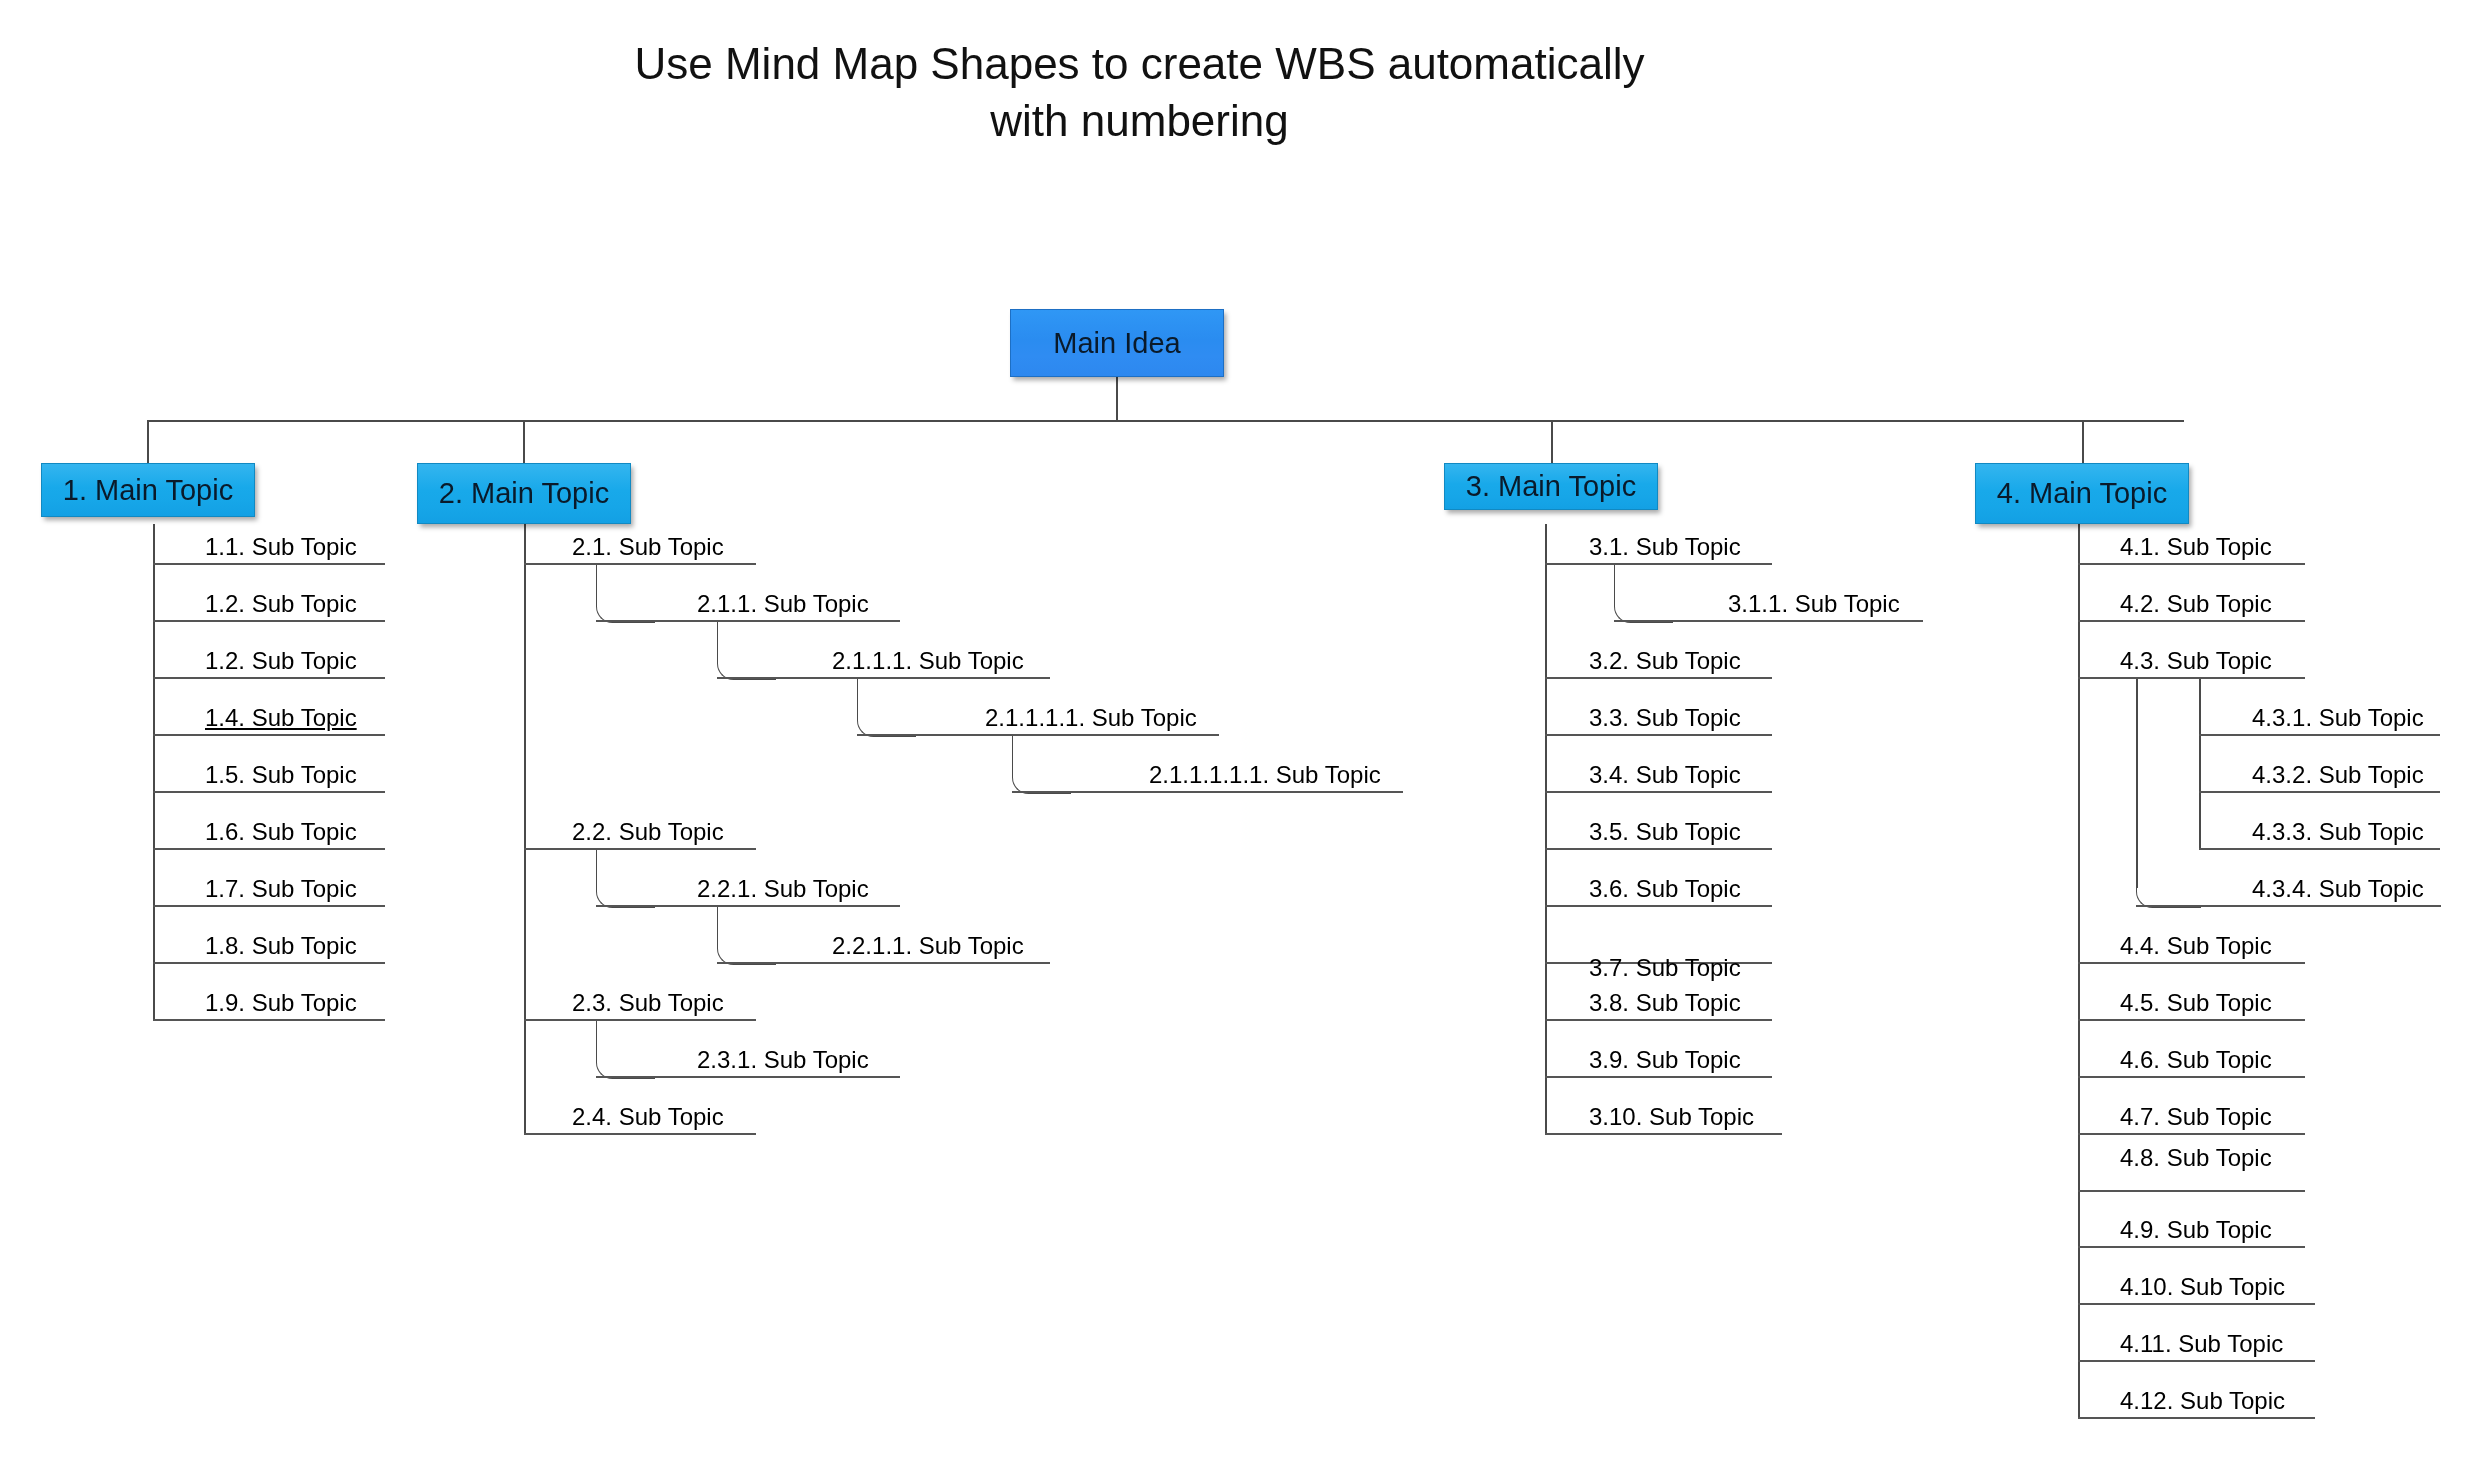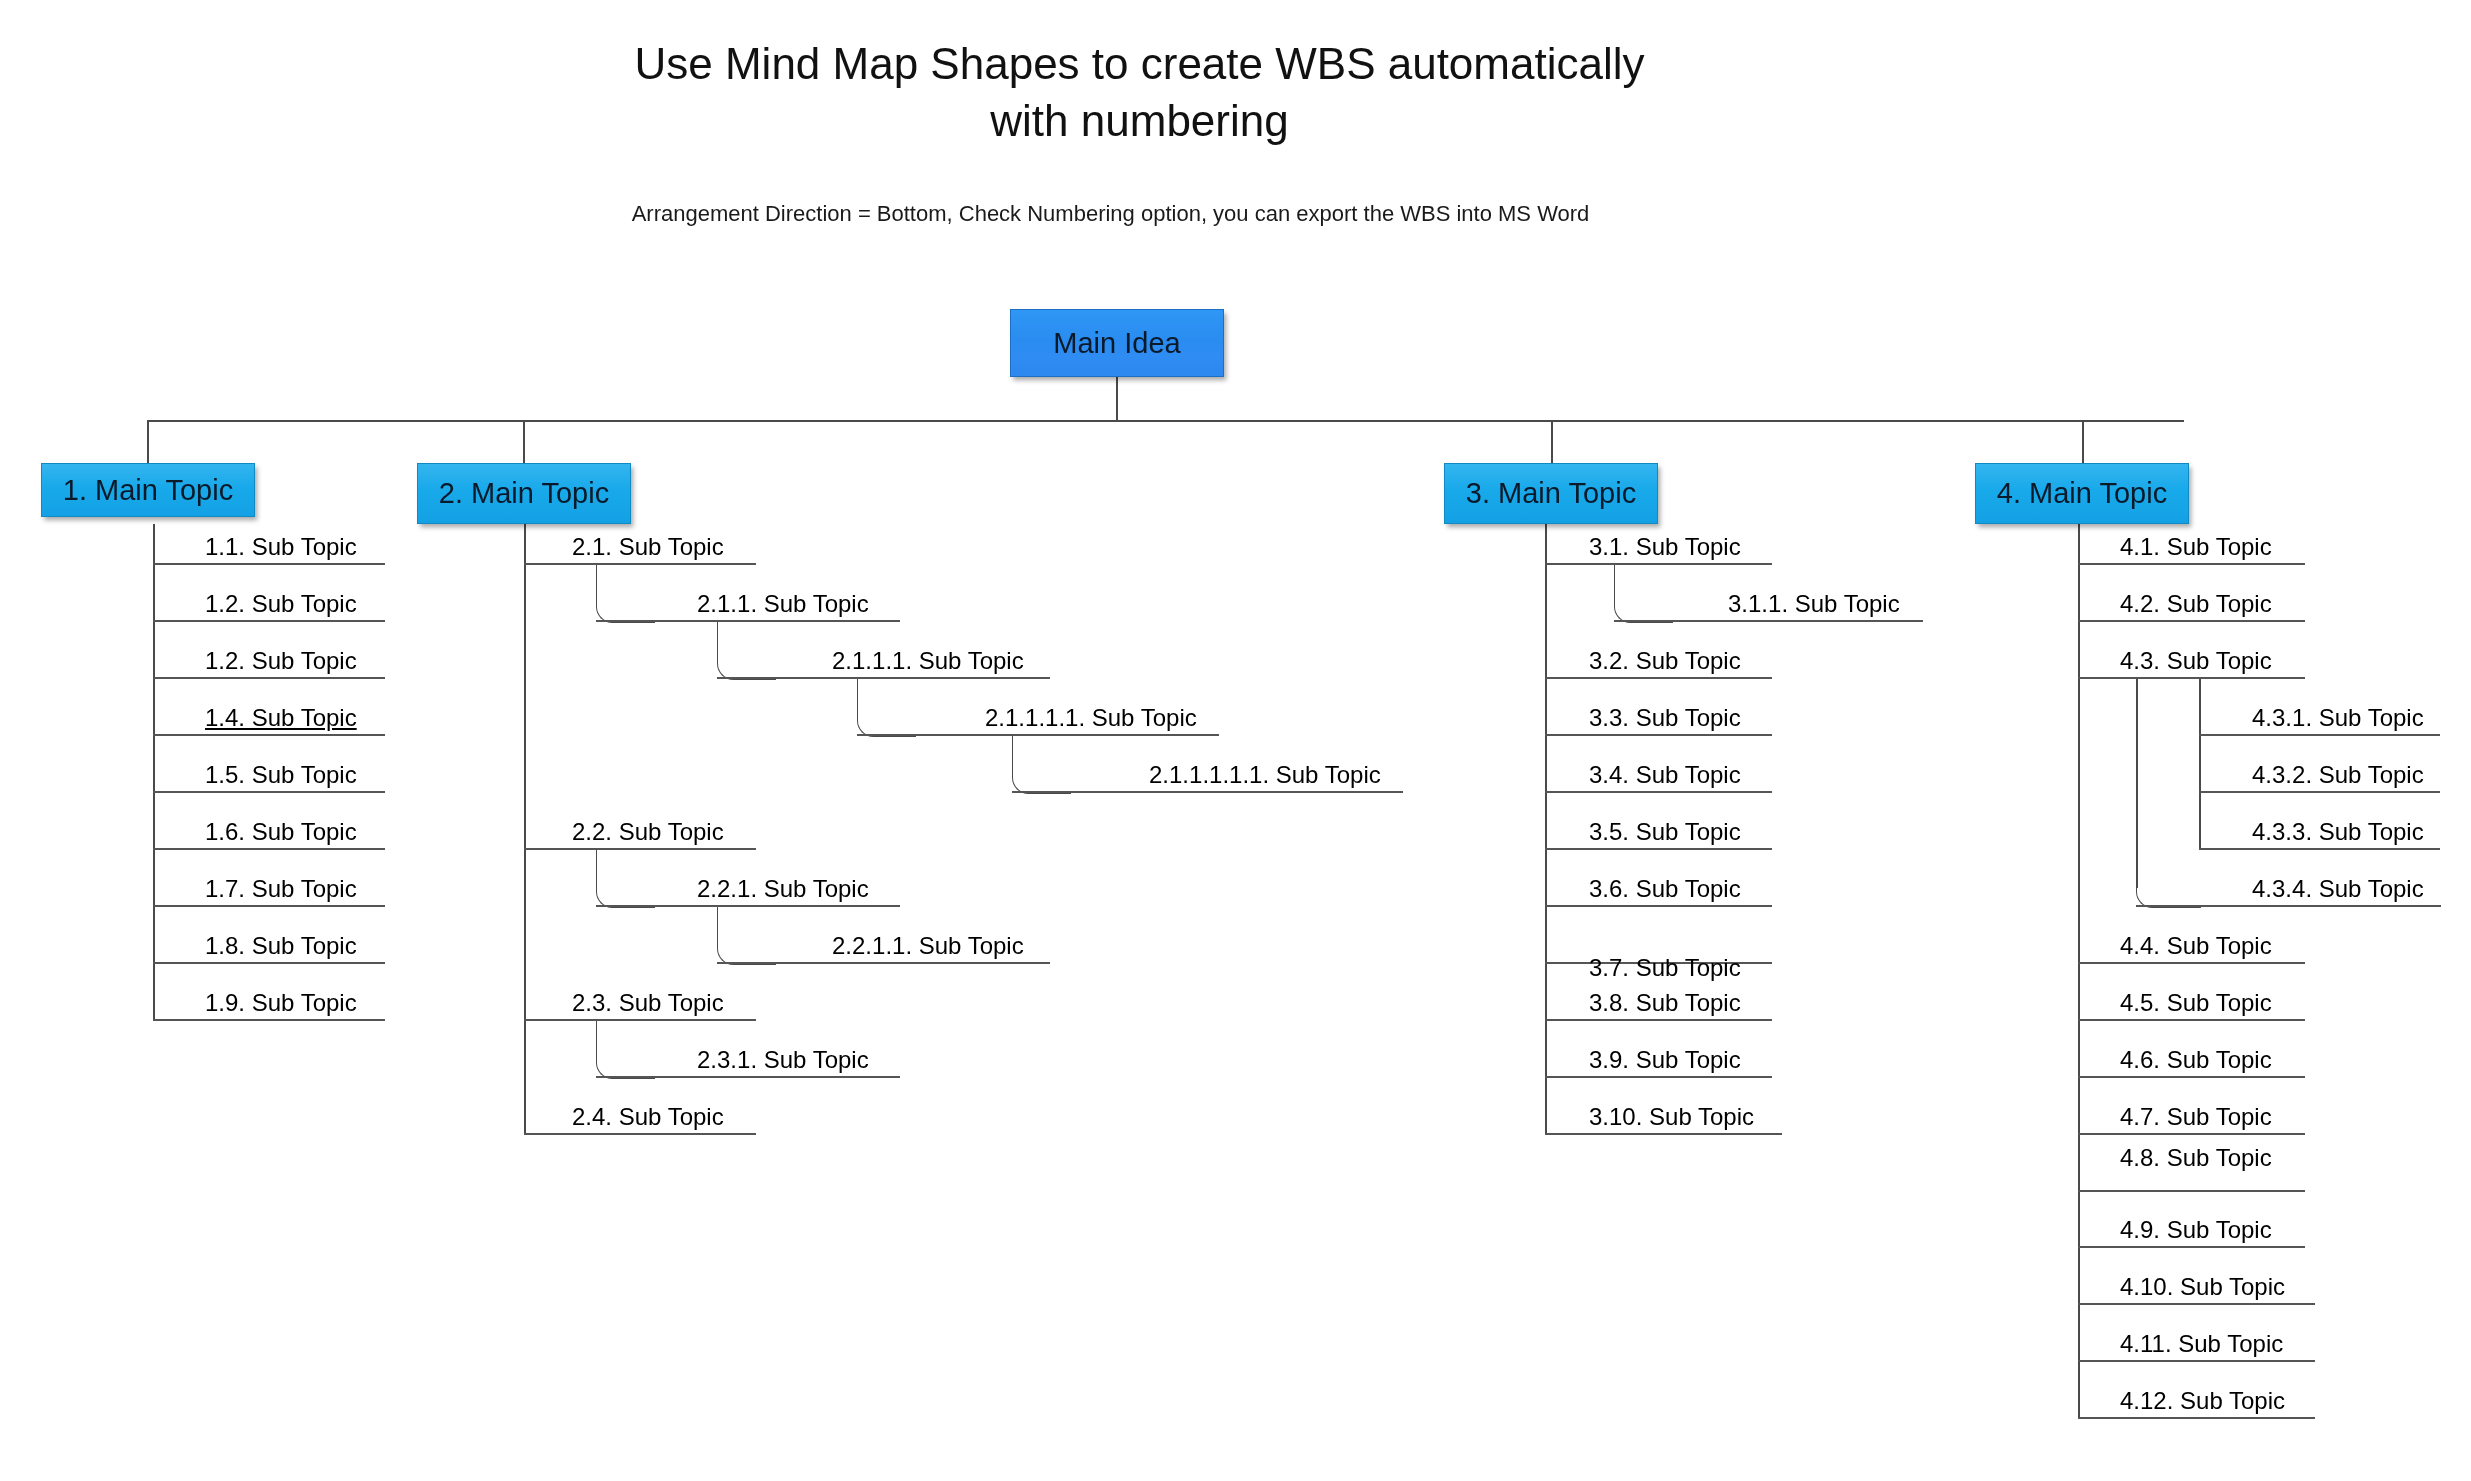--- a/index.html
+++ b/index.html
@@ -109,21 +109,20 @@
 </head>
 <body>
 
 <div id="canvas">
 
   <div id="title">
     <span class="line">Use Mind Map Shapes to create WBS automatically</span>
     <span class="line">with numbering</span>
   </div>
 
-  <div id="subtitle">Arrangement Direction = Bottom, Check Numbering option, you can export the WBS into MS Word</div>
 
   <div id="connector-layer">
       <div class="seg v" style="left: 1116px; top: 377px; height: 44px;"></div>
       <div class="seg h" style="left: 147px; top: 420px; width: 2037px;"></div>
       <div class="seg v" style="left: 147px; top: 420px; height: 44px;"></div>
       <div class="seg v" style="left: 523px; top: 420px; height: 44px;"></div>
       <div class="seg v" style="left: 1551px; top: 420px; height: 44px;"></div>
       <div class="seg v" style="left: 2082px; top: 420px; height: 44px;"></div>
       <div class="seg v" style="left: 153px; top: 524px; height: 496px;"></div>
       <div class="seg v" style="left: 524px; top: 524px; height: 610px;"></div>
@@ -187,21 +186,21 @@
       <div class="underline" style="left: 2078px; top: 1190px; width: 227px;"></div>
       <div class="underline" style="left: 2078px; top: 1246px; width: 227px;"></div>
       <div class="underline" style="left: 2078px; top: 1303px; width: 237px;"></div>
       <div class="underline" style="left: 2078px; top: 1360px; width: 237px;"></div>
       <div class="underline" style="left: 2078px; top: 1417px; width: 237px;"></div>
     </div>
   <div id="node-layer">
       <div class="node main-idea" style="left: 1010px; top: 309px; width: 214px; height: 68px;">Main Idea</div>
       <div class="node main-topic" style="left: 41px; top: 463px; width: 214px; height: 54px;">1. Main Topic</div>
       <div class="node main-topic" style="left: 417px; top: 463px; width: 214px; height: 61px;">2. Main Topic</div>
-      <div class="node main-topic" style="left: 1444px; top: 463px; width: 214px; height: 61px;">3. Main Topic</div>
+      <div class="node main-topic" style="left: 1444px; top: 463px; width: 214px; height: 47px;">3. Main Topic</div>
       <div class="node main-topic" style="left: 1975px; top: 463px; width: 214px; height: 61px;">4. Main Topic</div>
     </div>
   <div id="label-layer">
       <div class="subtopic" style="left: 205px; top: 535px;">1.1. Sub Topic</div>
       <div class="subtopic" style="left: 205px; top: 592px;">1.2. Sub Topic</div>
       <div class="subtopic" style="left: 205px; top: 649px;">1.2. Sub Topic</div>
       <div class="subtopic" style="left: 205px; top: 706px; text-decoration: underline;">1.4. Sub Topic</div>
       <div class="subtopic" style="left: 205px; top: 763px;">1.5. Sub Topic</div>
       <div class="subtopic" style="left: 205px; top: 820px;">1.6. Sub Topic</div>
       <div class="subtopic" style="left: 205px; top: 877px;">1.7. Sub Topic</div>

